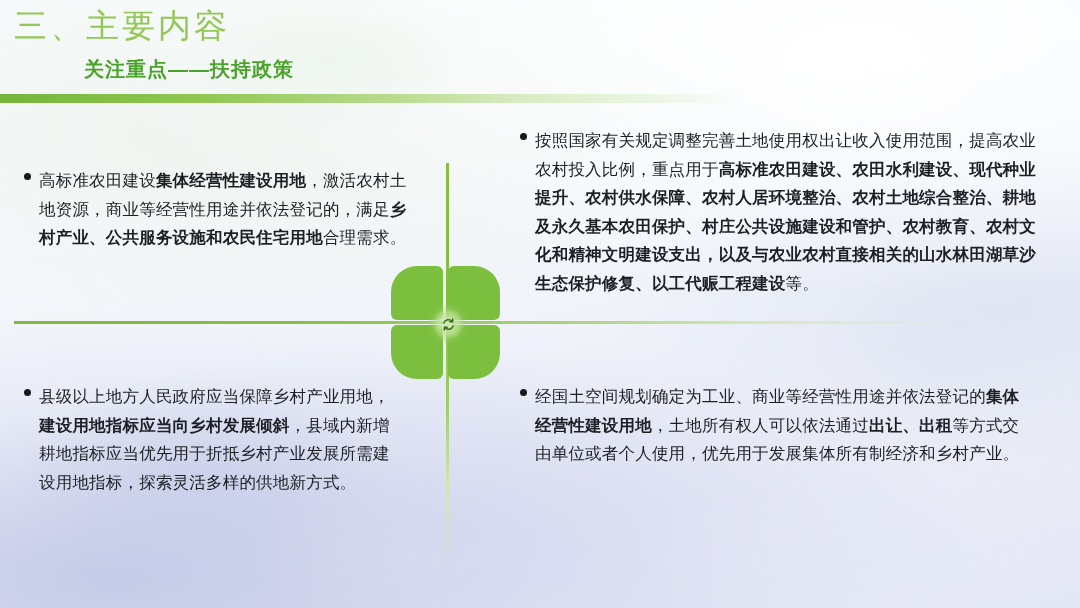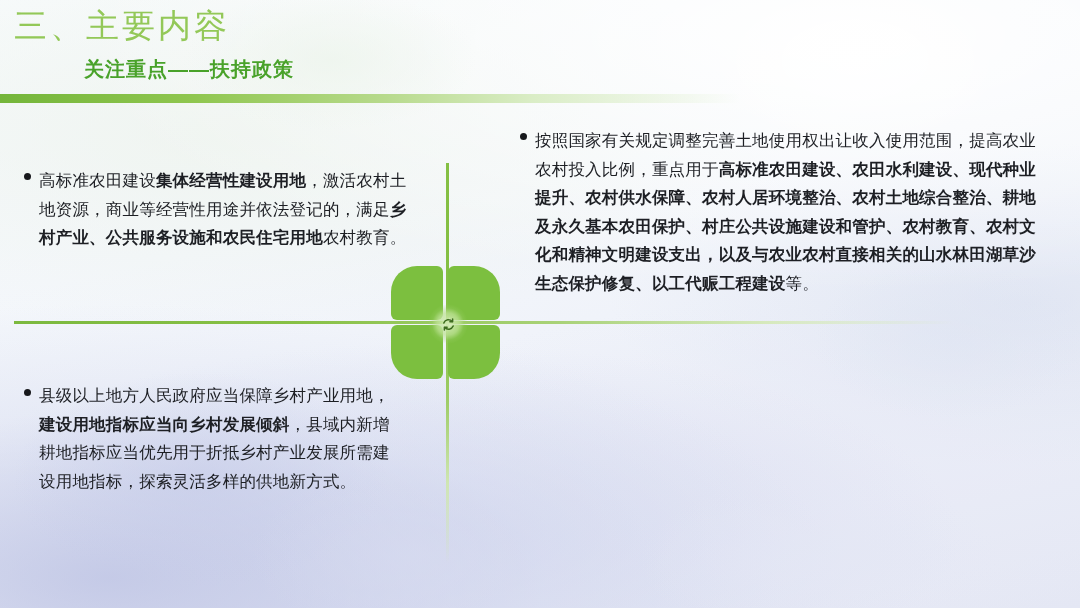--- a/index.html
+++ b/index.html
@@ -79,21 +79,21 @@
   .bullet{
     position:absolute;left:0;top:0.42em;width:7px;height:7px;border-radius:50%;
     background:#17181c;
   }
   .btext{display:block;padding-left:15px;}
   .b{font-weight:700;}
   .n{font-weight:400;}
 
   #blk-tl{left:24px;top:166px;width:392px;font-size:16.5px;line-height:28.5px;letter-spacing:0.2px;}
   #blk-tr{left:520px;top:126px;width:518px;font-size:16.5px;line-height:28.5px;letter-spacing:0.2px;}
-  #blk-bl{left:24px;top:382px;width:380px;font-size:16.5px;line-height:28.5px;letter-spacing:0.2px;font-family:Liberation Serif, serif;}
+  #blk-bl{left:24px;top:382px;width:380px;font-size:16.5px;line-height:28.5px;letter-spacing:0.2px;}
   #blk-br{left:520px;top:382px;width:512px;font-size:16.5px;line-height:28.5px;letter-spacing:0.2px;}
 </style>
 </head>
 <body>
 
 <div id="slide">
 
   <div class="cloud c1"></div>
   <div class="cloud c2"></div>
   <div class="cloud c3"></div>
@@ -118,27 +118,31 @@
         <path d="M4.5 9.5A8 8 0 0 1 18 7.2"></path>
         <polyline points="18.6,3.2 18.6,7.6 14.2,7.6"></polyline>
         <path d="M19.5 14.5A8 8 0 0 1 6 16.8"></path>
         <polyline points="5.4,20.8 5.4,16.4 9.8,16.4"></polyline>
       </svg>
     </div>
   </div>
 
   <div class="block" id="blk-tl">
     <span class="bullet"></span>
-    <span class="btext"><span class="n">高标准农田建设</span><span class="b">集体经营性建设用地</span><span class="n">，激活农村土地资源，商业等经营性用途并依法登记的，满足</span><span class="b">乡村产业、公共服务设施和农民住宅用地</span><span class="n">农村教育。</span></span>
+    <span class="btext"><span class="n">高标准农田建设</span><span class="b">集体经营性建设用地</span><span class="n">，激活农村土地资源，商业等经营性用途并依法登记的，满足</span><span class="b">乡村产业、公共服务设施和农民住宅用地</span><span class="n">合理需求。</span></span>
   </div>
 
   <div class="block" id="blk-tr">
     <span class="bullet"></span>
     <span class="btext"><span class="n">按照国家有关规定调整完善土地使用权出让收入使用范围，提高农业农村投入比例，重点用于</span><span class="b">高标准农田建设、农田水利建设、现代种业提升、农村供水保障、农村人居环境整治、农村土地综合整治、耕地及永久基本农田保护、村庄公共设施建设和管护、农村教育、农村文化和精神文明建设支出，以及与农业农村直接相关的山水林田湖草沙生态保护修复、以工代赈工程建设</span><span class="n">等。</span></span>
   </div>
 
   <div class="block" id="blk-bl">
     <span class="bullet"></span>
     <span class="btext"><span class="n">县级以上地方人民政府应当保障乡村产业用地，</span><span class="b">建设用地指标应当向乡村发展倾斜</span><span class="n">，县域内新增耕地指标应当优先用于折抵乡村产业发展所需建设用地指标，探索灵活多样的供地新方式。</span></span>
   </div>
 
+  <div class="block" id="blk-br">
+    <span class="bullet"></span>
+    <span class="btext"><span class="n">经国土空间规划确定为工业、商业等经营性用途并依法登记的</span><span class="b">集体经营性建设用地</span><span class="n">，土地所有权人可以依法通过</span><span class="b">出让、出租</span><span class="n">等方式交由单位或者个人使用，优先用于发展集体所有制经济和乡村产业。</span></span>
+  </div>
 
 </div>
 
 </body></html>

